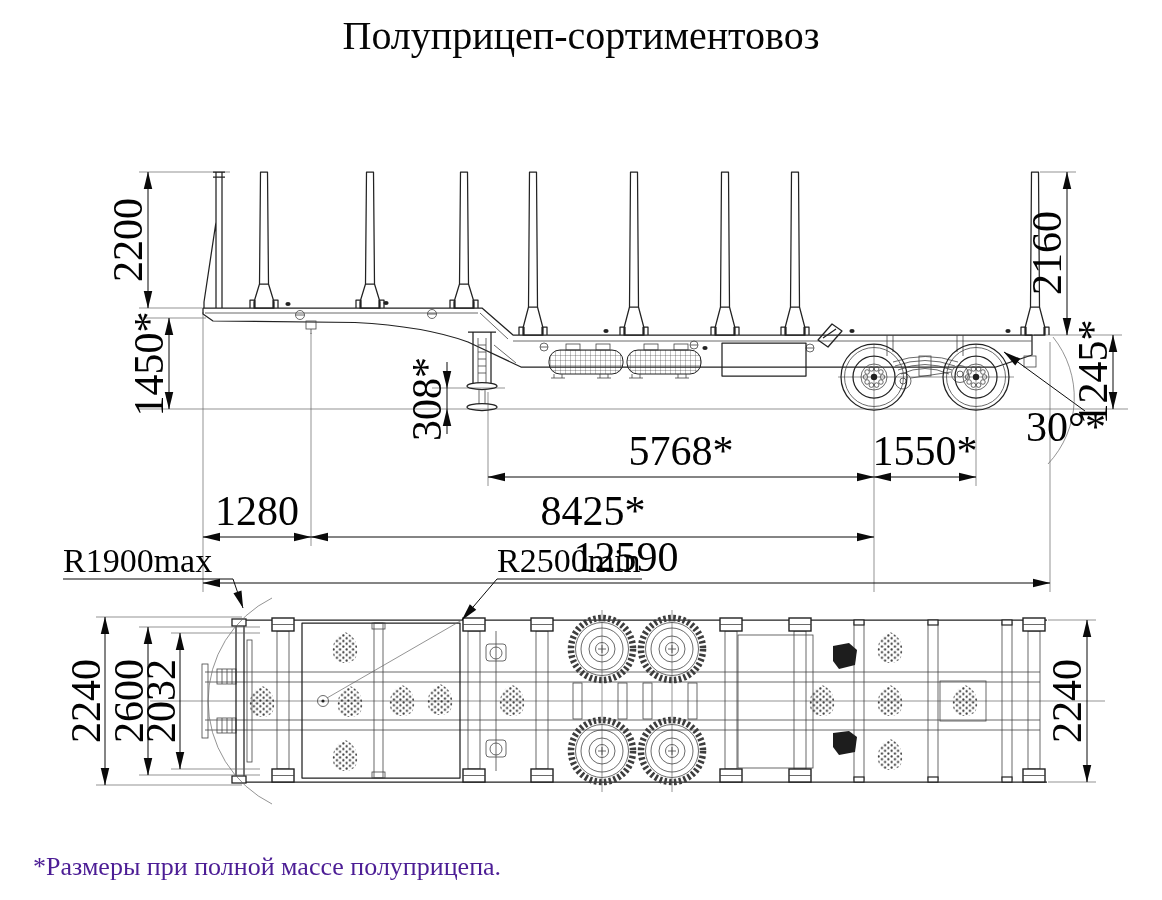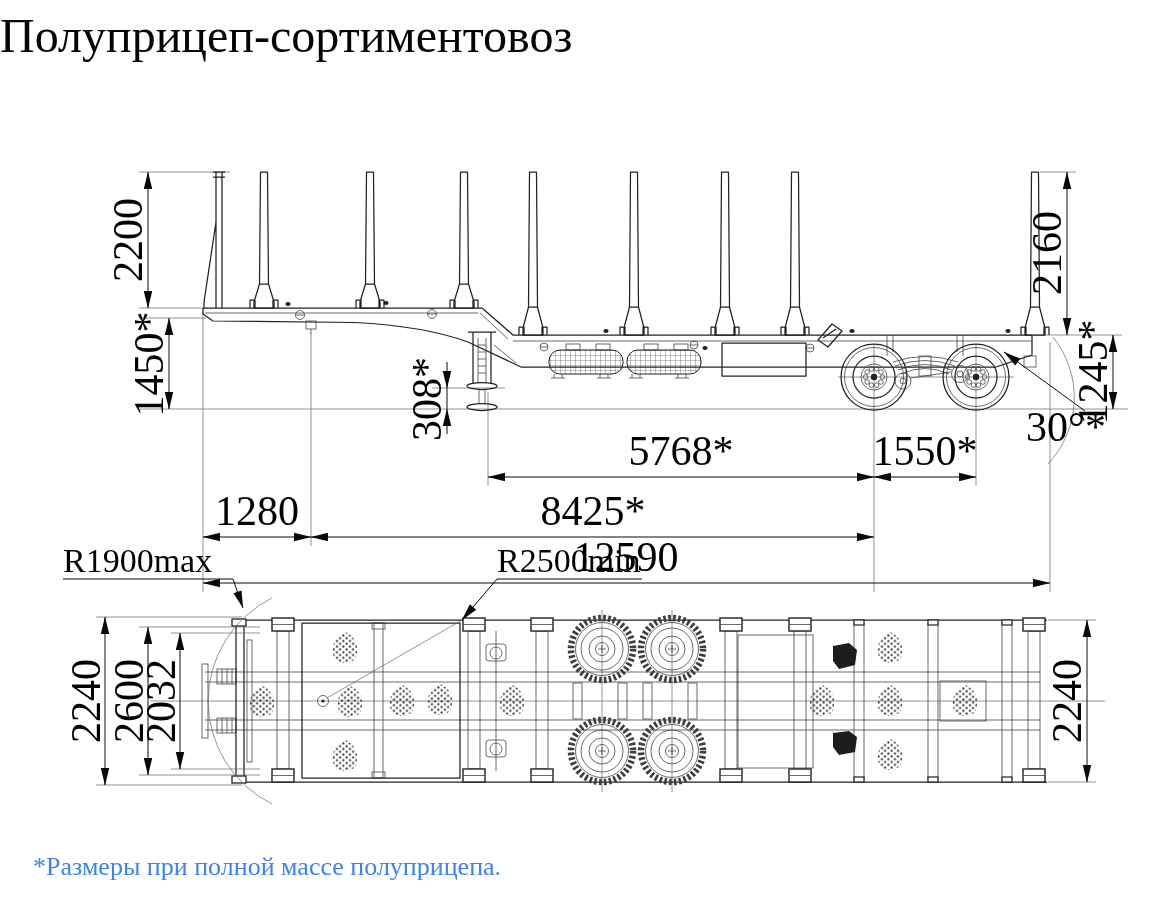--- a/index.html
+++ b/index.html
@@ -1,20 +1,20 @@
 <!DOCTYPE html>
 <html><head>
 <meta charset="utf-8">
 <style>
   html,body{margin:0;padding:0;background:#ffffff;}
   #page{position:relative;width:1162px;height:900px;background:#fff;overflow:hidden;
         font-family:"Liberation Serif",serif;color:#000;}
-  #title{position:absolute;top:12px;left:0;width:1162px;text-align:left;
-         font-size:48px;line-height:48px;color:#050505;}
-  #footnote{position:absolute;left:33px;top:852px;font-size:26px;color:#3b82f6;}
+  #title{position:absolute;top:12px;left:0;width:1162px;text-align:center;
+         font-size:40px;line-height:48px;color:#050505;}
+  #footnote{position:absolute;left:33px;top:852px;font-size:26px;color:#4c1d95;}
   svg{position:absolute;left:0;top:0;}
   .draw{stroke:#222;stroke-width:1.25;fill:none;stroke-linejoin:round;}
   .thin{stroke:#444;stroke-width:0.8;fill:none;}
   .ref{stroke:#666;stroke-width:0.7;fill:none;}
   .dim{stroke:#0a0a0a;stroke-width:1;fill:none;}
   .dark{fill:#1d1d1d;stroke:none;}
   text.dlab{font-family:"Liberation Serif",serif;font-size:42px;fill:#020202;}
   text.rlab{font-family:"Liberation Serif",serif;font-size:34px;fill:#020202;}
 </style>
 </head>

